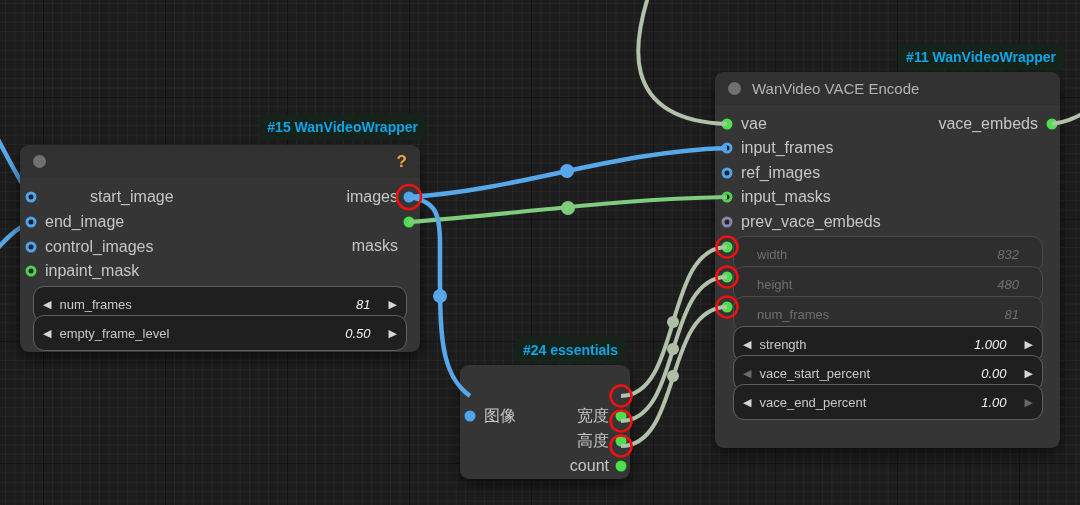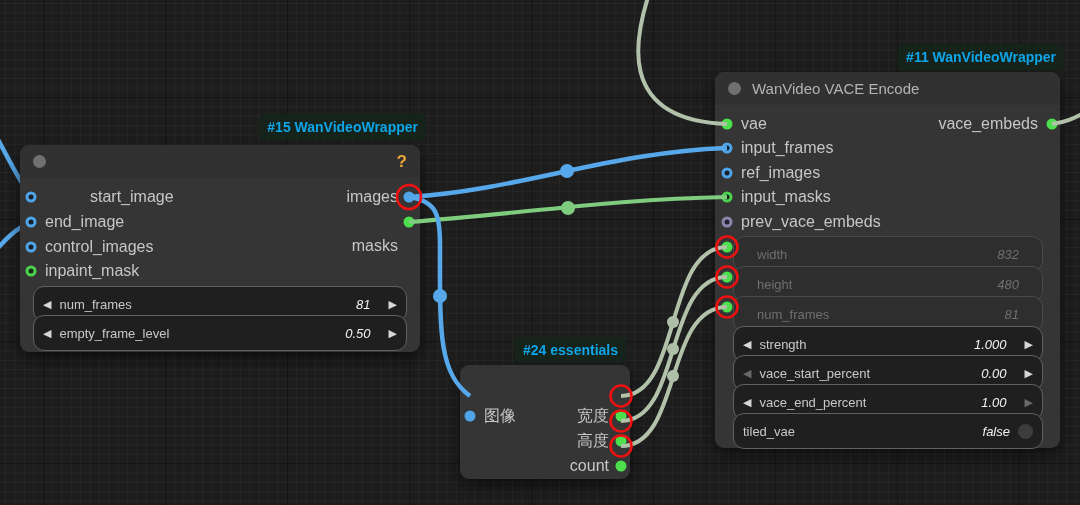--- a/index.html
+++ b/index.html
@@ -157,25 +157,20 @@
       <span class="wlabel">vace_start_percent</span>
       <span class="wval pad">0.00</span>
       <span class="arrow">▶</span>
     </div>
     <div class="pill" style="left:18px;top:312px;width:310px;">
       <span class="arrow">◀</span>
       <span class="wlabel">vace_end_percent</span>
       <span class="wval pad">1.00</span>
       <span class="arrow dimarr">▶</span>
     </div>
-    <div class="pill" style="left:18px;top:341px;width:310px;">
-      <span class="wlabel">tiled_vae</span>
-      <span class="wval">false</span>
-      <span class="toggle-knob"></span>
-    </div>
   </div>
 
   <svg class="layer over">
     <path d="M 409,197 C 520,190 610,152 727,148" stroke="#57a8ea" stroke-width="4.5" fill="none"></path>
     <path d="M 409,222 C 520,214 610,199 727,197" stroke="#7fcc7f" stroke-width="4" fill="none"></path>
     <path d="M 409,197 C 436,201 440,214 440,244 C 440,330 438,373 470,396" stroke="#57a8ea" stroke-width="4.5" fill="none"></path>
     <path d="M 649,-6 C 636,34 614,120 727,124" stroke="#b2c1aa" stroke-width="4" fill="none"></path>
     <path d="M 621,396 C 682,396 664,247 727,247" stroke="#b2c1aa" stroke-width="4" fill="none"></path>
     <path d="M 621,421 C 682,421 664,277 727,277" stroke="#b2c1aa" stroke-width="4" fill="none"></path>
     <path d="M 621,446 C 682,446 664,307 727,307" stroke="#b2c1aa" stroke-width="4" fill="none"></path>

